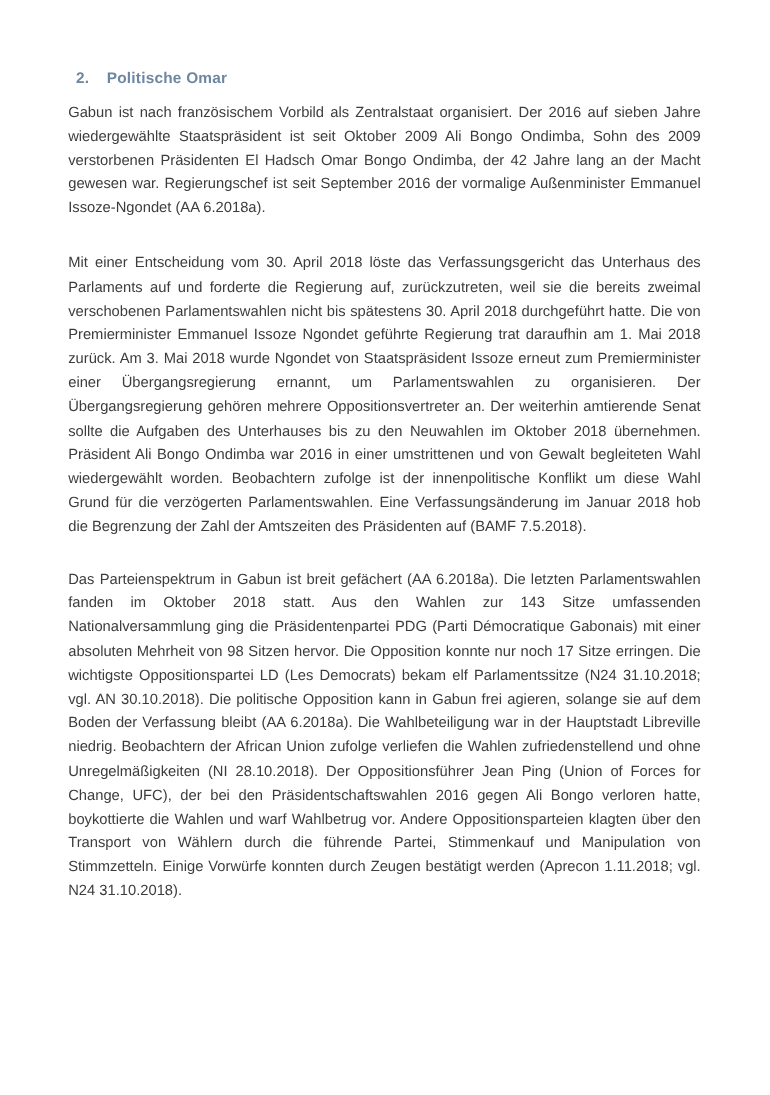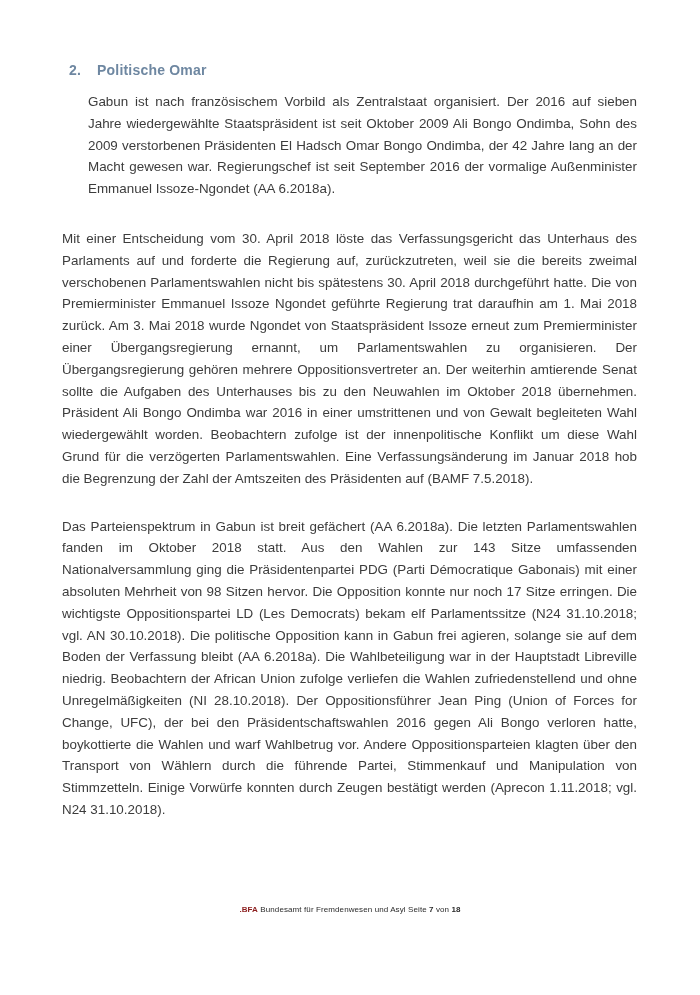--- a/index.html
+++ b/index.html
@@ -38,21 +38,20 @@
   .body-text p {
     margin: 0 0 26px 0;
     font-size: 13.4px;
     line-height: 21.8px;
     color: #3c3c3c;
     text-align: justify;
     text-justify: inter-word;
   }
   .body-text p.para-gap-large {
     margin-bottom: 28px;
-    margin-left: 26px;
   }
   .footer {
     position: absolute;
     left: 0;
     width: 700px;
     top: 905px;
     text-align: center;
     font-size: 8px;
     color: #2b2b2b;
     letter-spacing: 0.1px;
@@ -79,15 +78,14 @@
     </div>
 
     <div class="body-text">
       <p class="para-gap-large">Gabun ist nach französischem Vorbild als Zentralstaat organisiert. Der 2016 auf sieben Jahre wiedergewählte Staatspräsident ist seit Oktober 2009 Ali Bongo Ondimba, Sohn des 2009 verstorbenen Präsidenten El Hadsch Omar Bongo Ondimba, der 42 Jahre lang an der Macht gewesen war. Regierungschef ist seit September 2016 der vormalige Außenminister Emmanuel Issoze-Ngondet (AA 6.2018a).</p>
       <p>Mit einer Entscheidung vom 30. April 2018 löste das Verfassungsgericht das Unterhaus des Parlaments auf und forderte die Regierung auf, zurückzutreten, weil sie die bereits zweimal verschobenen Parlamentswahlen nicht bis spätestens 30. April 2018 durchgeführt hatte. Die von Premierminister Emmanuel Issoze Ngondet geführte Regierung trat daraufhin am 1. Mai 2018 zurück. Am 3. Mai 2018 wurde Ngondet von Staatspräsident Issoze erneut zum Premierminister einer Übergangsregierung ernannt, um Parlamentswahlen zu organisieren. Der Übergangsregierung gehören mehrere Oppositionsvertreter an. Der weiterhin amtierende Senat sollte die Aufgaben des Unterhauses bis zu den Neuwahlen im Oktober 2018 übernehmen. Präsident Ali Bongo Ondimba war 2016 in einer umstrittenen und von Gewalt begleiteten Wahl wiedergewählt worden. Beobachtern zufolge ist der innenpolitische Konflikt um diese Wahl Grund für die verzögerten Parlamentswahlen. Eine Verfassungsänderung im Januar 2018 hob die Begrenzung der Zahl der Amtszeiten des Präsidenten auf (BAMF 7.5.2018).</p>
       <p>Das Parteienspektrum in Gabun ist breit gefächert (AA 6.2018a). Die letzten Parlamentswahlen fanden im Oktober 2018 statt. Aus den Wahlen zur 143 Sitze umfassenden Nationalversammlung ging die Präsidentenpartei PDG (Parti Démocratique Gabonais) mit einer absoluten Mehrheit von 98 Sitzen hervor. Die Opposition konnte nur noch 17 Sitze erringen. Die wichtigste Oppositionspartei LD (Les Democrats) bekam elf Parlamentssitze (N24 31.10.2018; vgl. AN 30.10.2018). Die politische Opposition kann in Gabun frei agieren, solange sie auf dem Boden der Verfassung bleibt (AA 6.2018a). Die Wahlbeteiligung war in der Hauptstadt Libreville niedrig. Beobachtern der African Union zufolge verliefen die Wahlen zufriedenstellend und ohne Unregelmäßigkeiten (NI 28.10.2018). Der Oppositionsführer Jean Ping (Union of Forces for Change, UFC), der bei den Präsidentschaftswahlen 2016 gegen Ali Bongo verloren hatte, boykottierte die Wahlen und warf Wahlbetrug vor. Andere Oppositionsparteien klagten über den Transport von Wählern durch die führende Partei, Stimmenkauf und Manipulation von Stimmzetteln. Einige Vorwürfe konnten durch Zeugen bestätigt werden (Aprecon 1.11.2018; vgl. N24 31.10.2018).</p>
     </div>
 
   </div>
 
-  <div class="footer"><span class="logo">.BFA</span> <span>Bundesamt für Fremdenwesen und Asyl</span> <span>Seite</span> <span class="bold">7</span> <span>von</span> <span class="bold">18</span></div>
 
 </div>
 
 </body></html>

